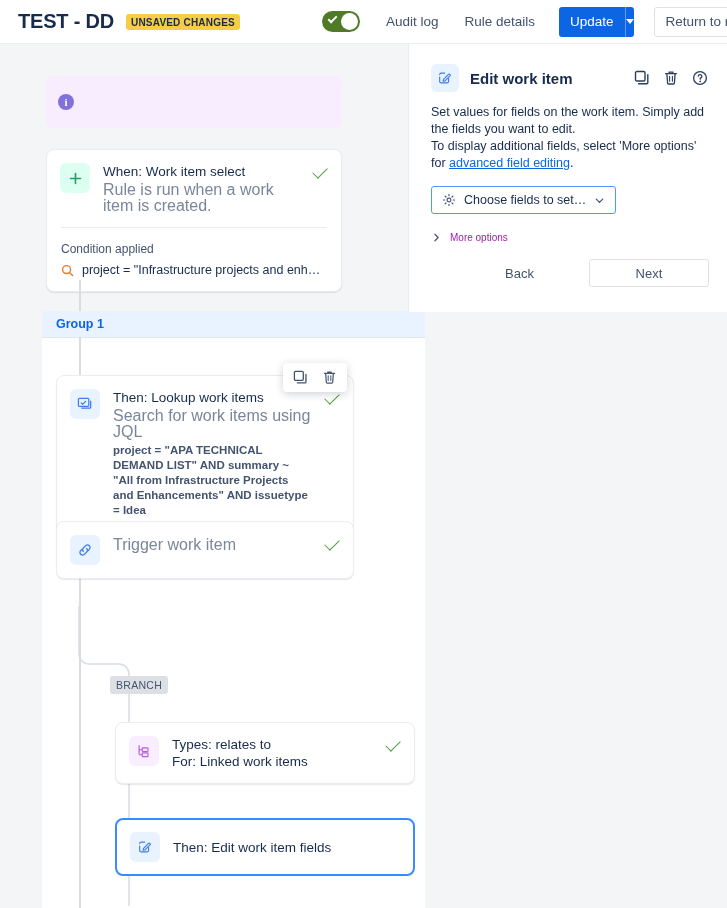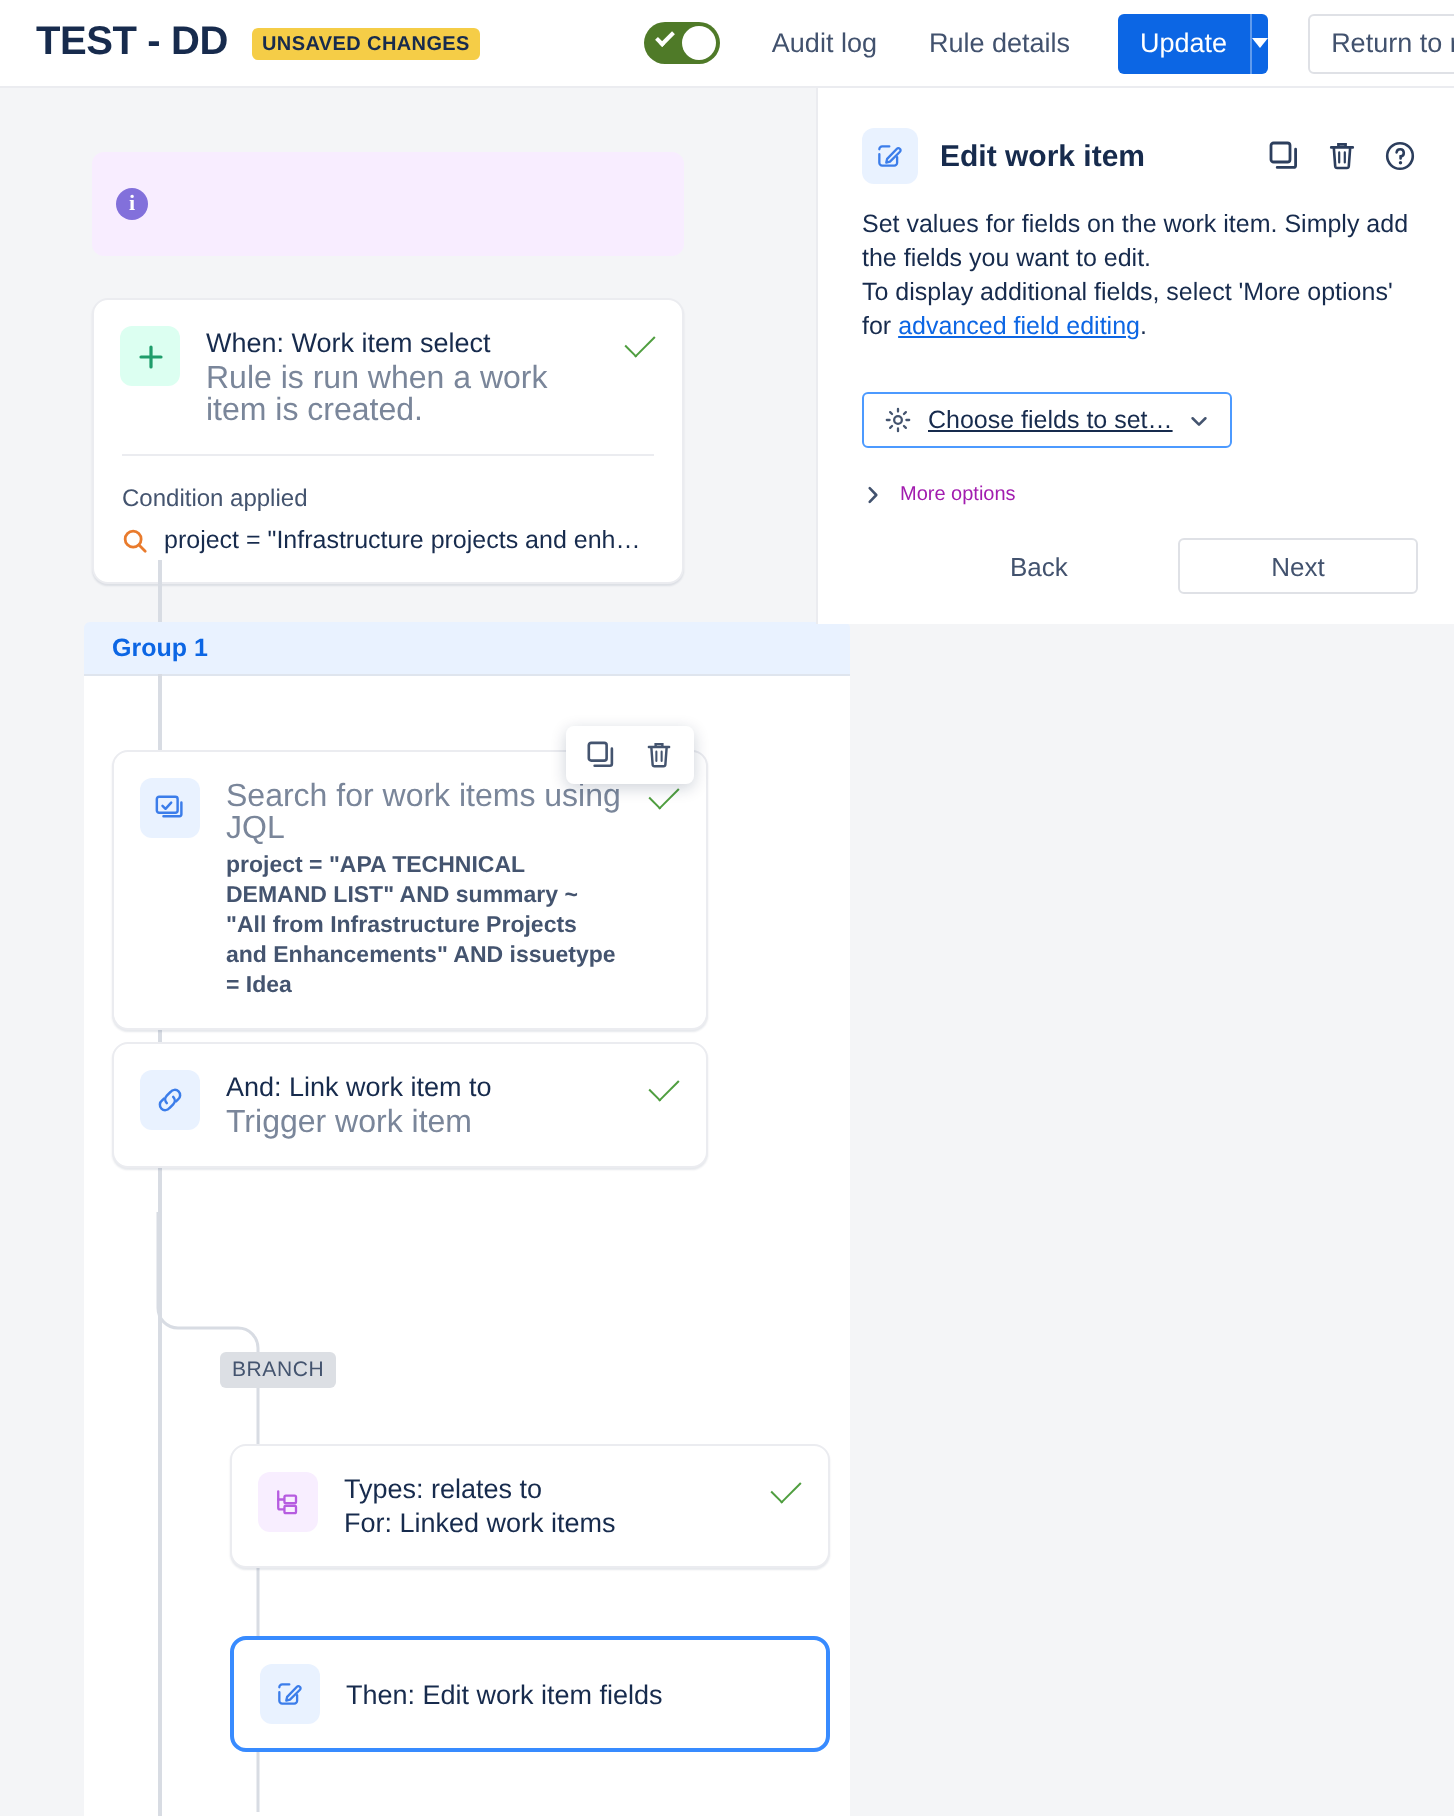--- a/index.html
+++ b/index.html
@@ -159,23 +159,23 @@
     padding: 20px 18px 0 22px;
   }
   .panel-head { display: flex; align-items: center; gap: 11px; }
   .panel-title { font-size: 15px; font-weight: 700; color: #172b4d; flex: 1 1 auto; }
   .panel-actions { display: flex; gap: 11px; align-items: center; }
   .pa-btn { width: 18px; height: 18px; cursor: pointer; display: flex;
             align-items: center; justify-content: center; }
   .panel-desc { margin-top: 12px; font-size: 12.5px; line-height: 17px; color: #172b4d; }
   .panel-link { color: #0c66e4; text-decoration: underline; cursor: pointer; }
   .choose-fields {
-    margin-top: 24px; display: inline-flex; align-items: center; gap: 8px;
+    margin-top: 14px; display: inline-flex; align-items: center; gap: 8px;
     height: 28px; padding: 0 10px; border: 1px solid #4c9aff; border-radius: 3px;
-    background: #fff; font-size: 12.5px; color: #172b4d; cursor: pointer; text-decoration: underline;
+    background: #fff; font-size: 12.5px; color: #172b4d; cursor: pointer;
   }
   .more-options {
     margin-top: 18px; display: flex; align-items: center; gap: 8px;
     font-size: 10px; color: #a21caf; cursor: pointer;
   }
   .panel-footer { margin-top: 16px; display: flex; align-items: center; gap: 39px; }
   .btn-back {
     font-size: 13px; color: #42526e; background: none; border: none;
     padding: 0 16px; height: 28px; cursor: pointer; margin-left: 58px;
   }
@@ -275,37 +275,37 @@
     <div class="card" style="left:56px; top:331px; width:298px;">
       <div class="card-row">
         <div class="sq-icon sq-blue">
           <svg width="17" height="17" viewBox="0 0 18 18">
             <rect x="1.5" y="2.5" width="11" height="8.5" rx="1.2" fill="none" stroke="#3b7dea" stroke-width="1.3"></rect>
             <path d="M5 12.8h8.5a1 1 0 0 0 1-1V5.5" fill="none" stroke="#3b7dea" stroke-width="1.3" stroke-linecap="round"></path>
             <path d="M4.5 7.3l1.6 1.6 3-3.3" fill="none" stroke="#3b7dea" stroke-width="1.3" stroke-linecap="round" stroke-linejoin="round"></path>
           </svg>
         </div>
         <div class="card-body">
+          <div class="card-title">Then: Lookup work items</div>
           <div class="card-sub">Search for work items using JQL</div>
           <div class="card-jql">project = "APA TECHNICAL DEMAND LIST" AND summary ~ "All from Infrastructure Projects and Enhancements" AND issuetype = Idea</div>
         </div>
         <div class="check"></div>
       </div>
     </div>
 
     <div class="card" style="left:56px; top:477px; width:298px;">
       <div class="card-row">
         <div class="sq-icon sq-blue">
           <svg width="16" height="16" viewBox="0 0 18 18">
             <path d="M7.2 10.8a3 3 0 0 1 0-4.2l2.1-2.1a3 3 0 1 1 4.2 4.2l-1.1 1.1" fill="none" stroke="#3b7dea" stroke-width="1.4" stroke-linecap="round"></path>
             <path d="M10.8 7.2a3 3 0 0 1 0 4.2l-2.1 2.1a3 3 0 1 1-4.2-4.2l1.1-1.1" fill="none" stroke="#3b7dea" stroke-width="1.4" stroke-linecap="round"></path>
           </svg>
         </div>
         <div class="card-body">
-          <div class="card-title">And: Link work item to</div>
           <div class="card-sub">Trigger work item</div>
         </div>
         <div class="check"></div>
       </div>
     </div>
 
     <svg style="position:absolute; left:79px; top:562px; width:60px; height:90px; overflow:visible">
       <path d="M0 0 V 48 a10 10 0 0 0 10 10 H 40 a10 10 0 0 1 10 10 V 300" fill="none" stroke="#d8dce3" stroke-width="1.5"></path>
     </svg>
 

